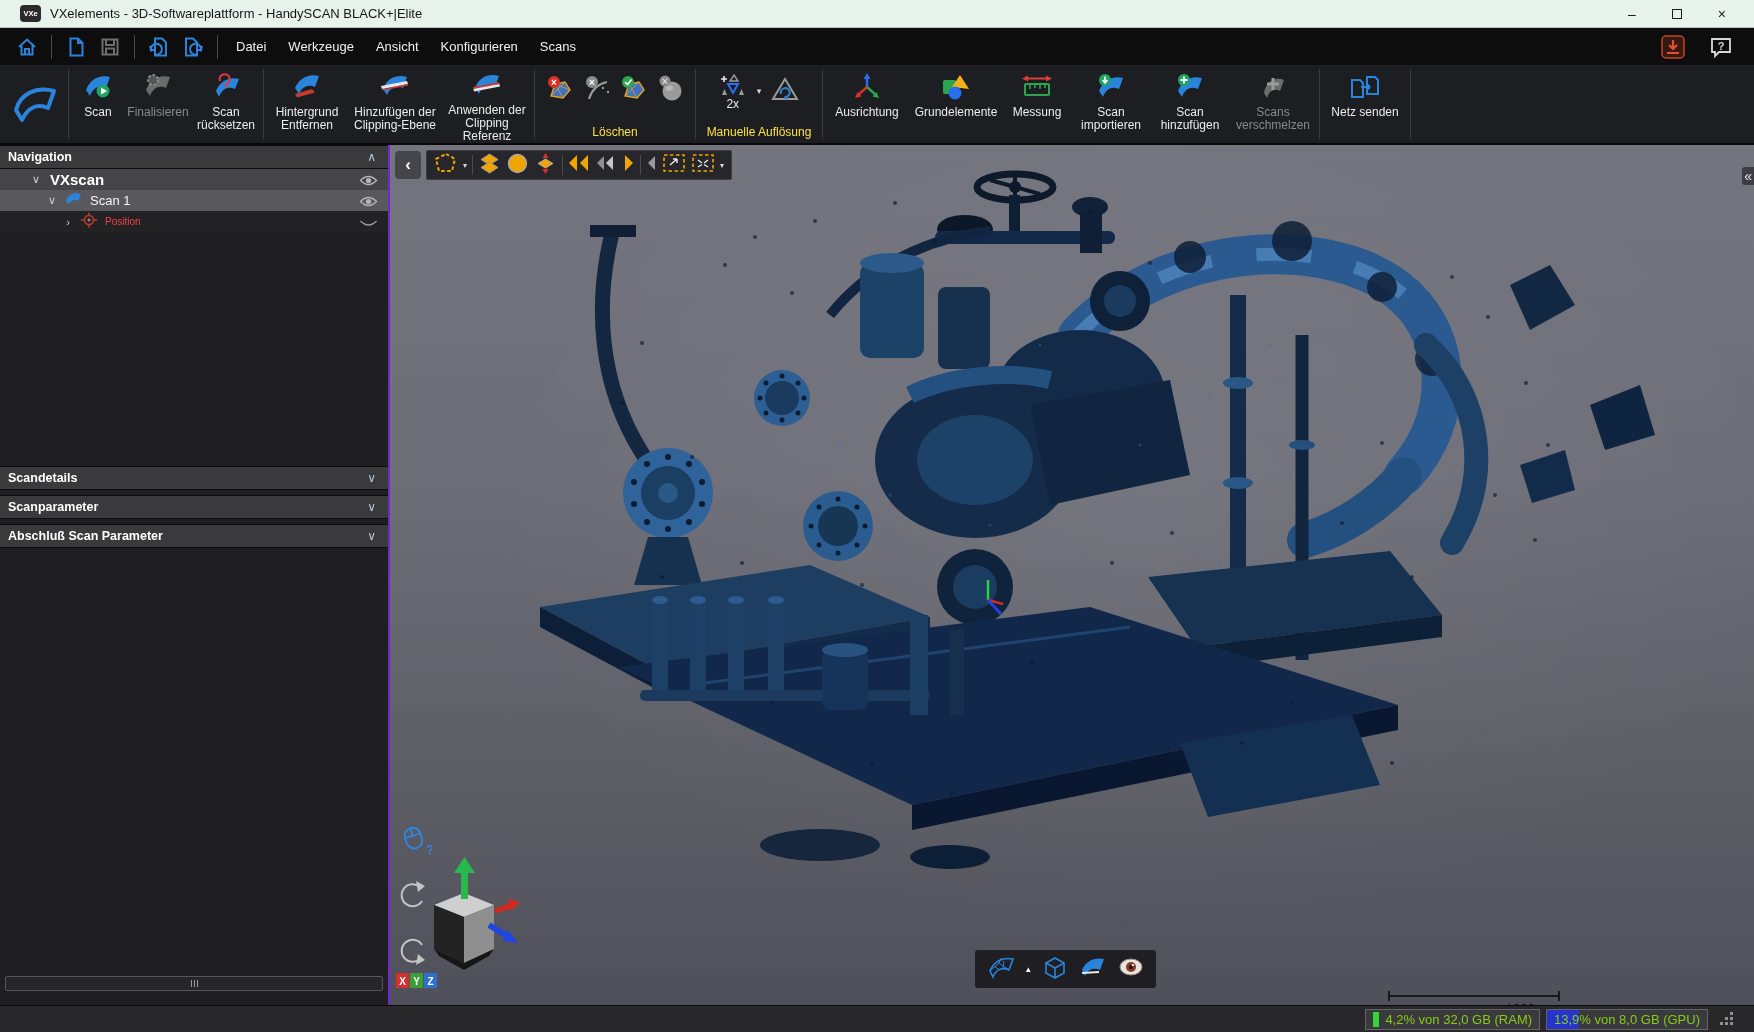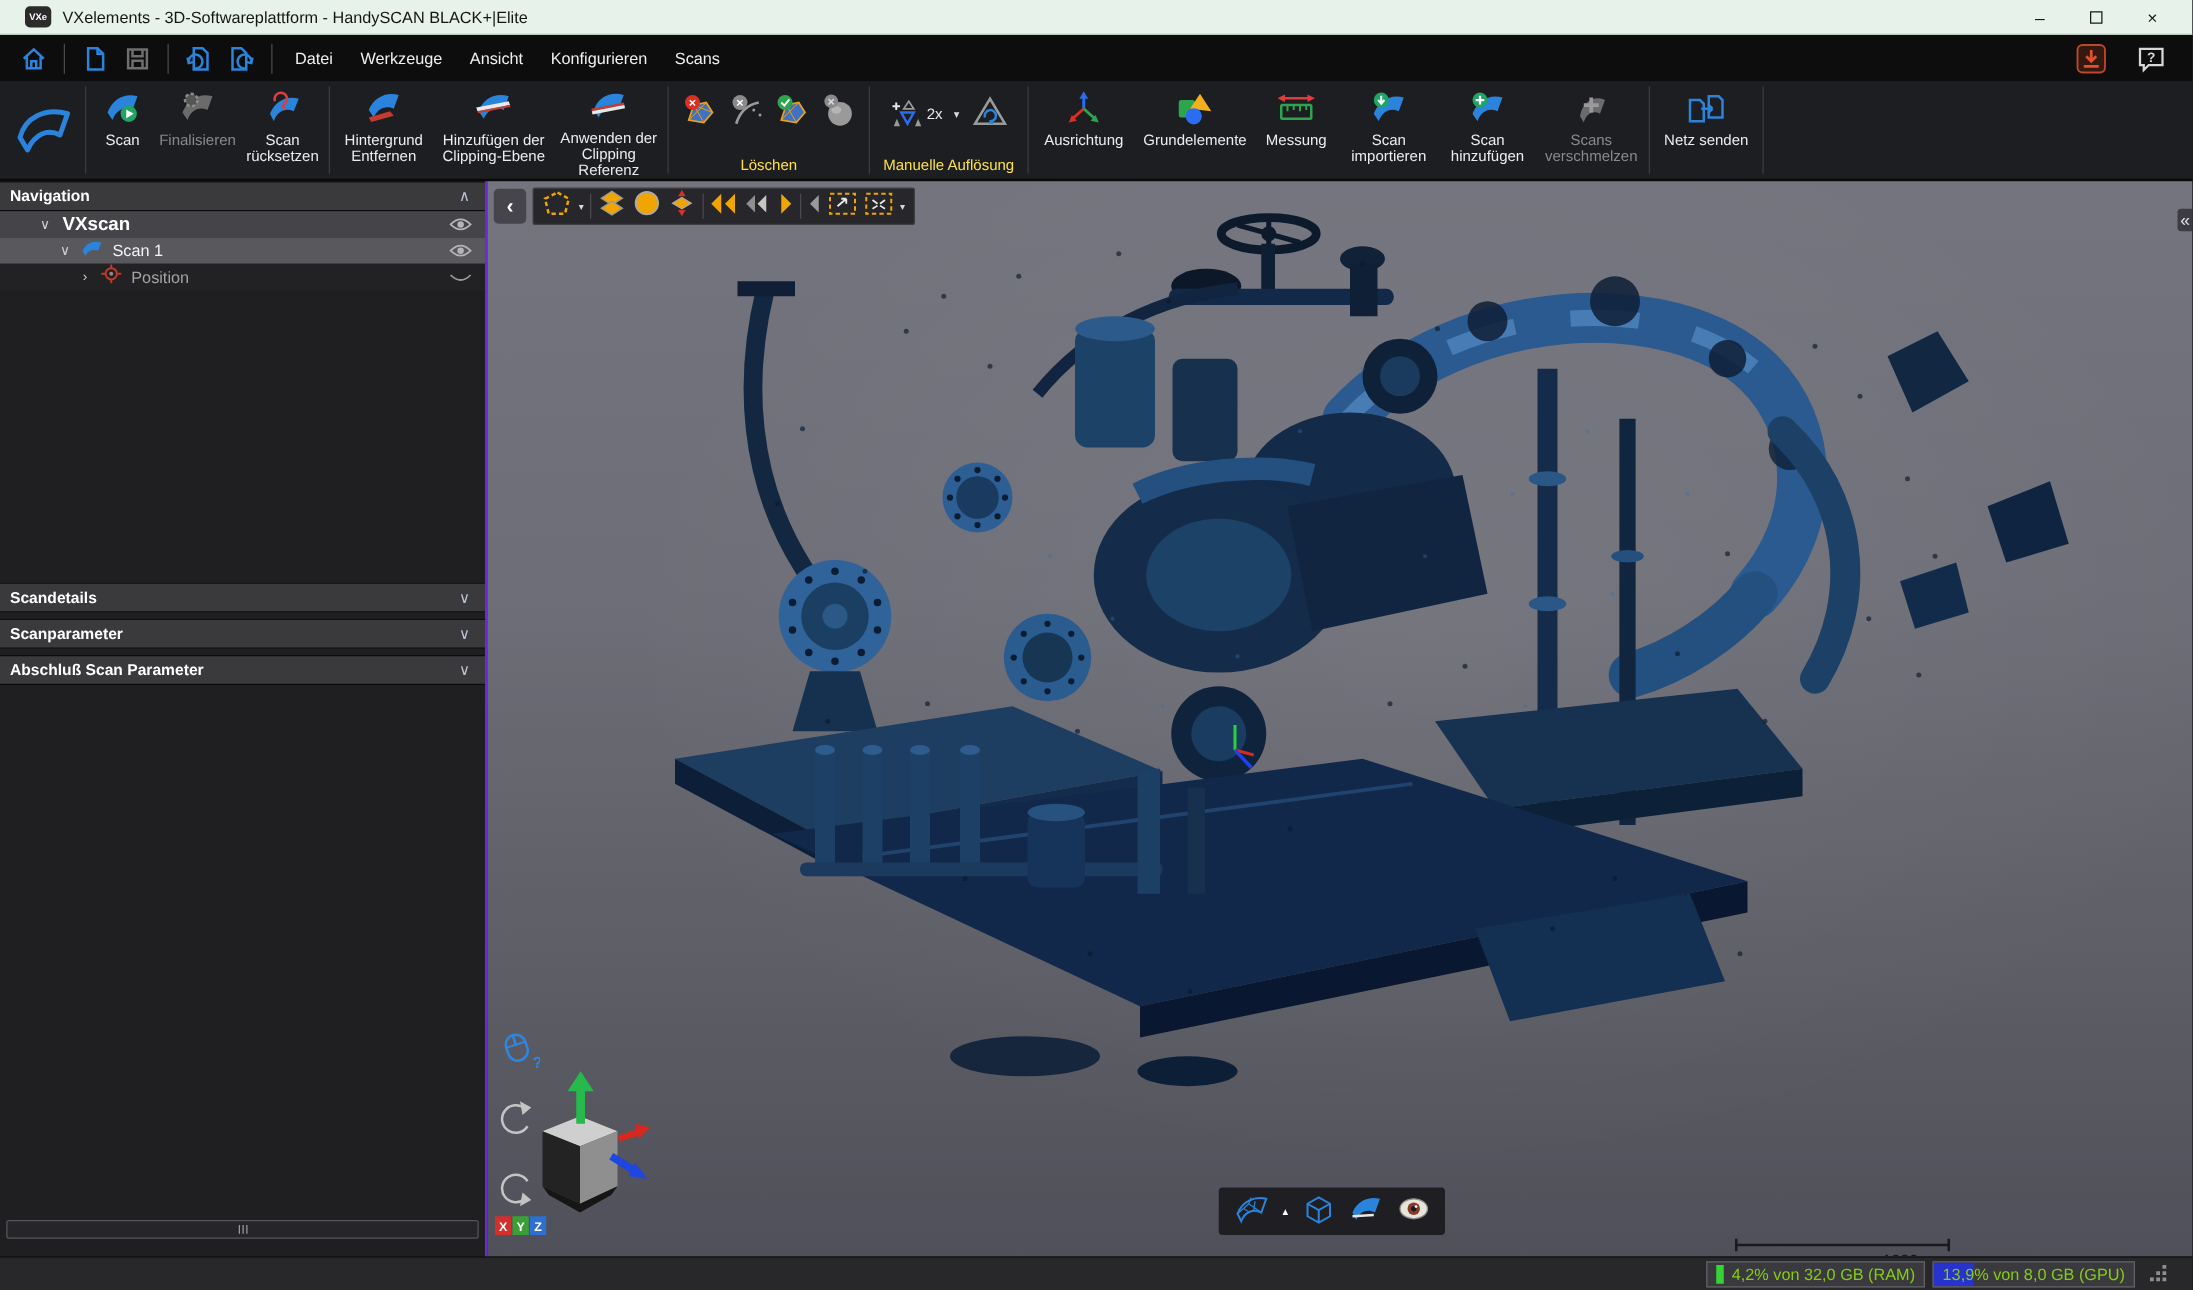--- a/index.html
+++ b/index.html
@@ -29,42 +29,42 @@
             border-bottom:2px solid #0a0a0a; padding-left:4px; }
   .rb-sep { width:1px; background:#3c3c40; margin:4px 2px; }
   .rb { display:flex; flex-direction:column; align-items:center; padding-top:3px; }
   .rb-ico { height:38px; display:flex; align-items:center; justify-content:center; }
   .rb-label { font-size:12px; line-height:13px; color:#ececec; text-align:center; white-space:pre-line; }
   .rb.disabled .rb-label { color:#8a8a8a; }
   .rb-logo { width:62px; display:flex; align-items:center; justify-content:center; }
   .rb-group { display:flex; flex-direction:column; align-items:center; }
   .rb-group-icons { display:flex; align-items:center; gap:9px; height:52px; }
   .rb-group-label { font-size:12px; color:#fde047; padding-bottom:4px; margin-top:auto; }
-  .mini-col { display:flex; flex-direction:row; align-items:center; }
+  .mini-col { display:flex; flex-direction:column; }
   .mini-col .rb-label { margin-top:0; }
   .caret { color:#d8d8d8; font-size:9px; }
 
   
   .main { flex:1; display:flex; min-height:0; }
 
   
   .sidebar { width:390px; background:#1f1f22; border-right:2px solid #6d28d9;
              display:flex; flex-direction:column; position:relative; }
   .panel-header { height:24px; background:#3a3a3d; border-top:1px solid #0d0d0d; border-bottom:1px solid #0d0d0d;
                   display:flex; align-items:center; padding:0 12px 0 8px; }
   .panel-header .ph-label { color:#fff; font-size:12.5px; font-weight:bold; }
   .panel-header .ph-chev { margin-left:auto; color:#b9c6d6; font-size:12px; }
   .tree-row { height:21px; display:flex; align-items:center; position:relative; }
   .tree-row .chev { color:#cfcfcf; font-size:11px; width:12px; text-align:center; }
   .row-vxscan { background:#454549; }
   .row-vxscan .tr-label { color:#fff; font-weight:bold; font-size:15px; margin-left:8px; }
   .row-scan1 { background:#58585d; }
   .row-scan1 .tr-label { color:#f5f5f5; font-size:13px; margin-left:7px; }
   .row-position { background:#222225; }
-  .row-position .tr-label { color:#a3a3a3; font-size:13px; margin-left:7px; }
+  .row-position .tr-label { color:#ef4444; font-size:10px; margin-left:7px; }
   .row-right-ico { position:absolute; right:10px; top:4px; }
   .sb-spacer { height:234px; }
   .sb-scrollbar { position:absolute; left:5px; right:5px; bottom:14px; height:15px;
                   background:#26262a; border:1px solid #55555a; border-radius:2px;
                   display:flex; align-items:center; justify-content:center; gap:2px; }
   .sb-scrollbar i { width:1px; height:7px; background:#9a9a9a; display:block; }
 
   
   .viewport { flex:1; position:relative; overflow:hidden;
       background:

